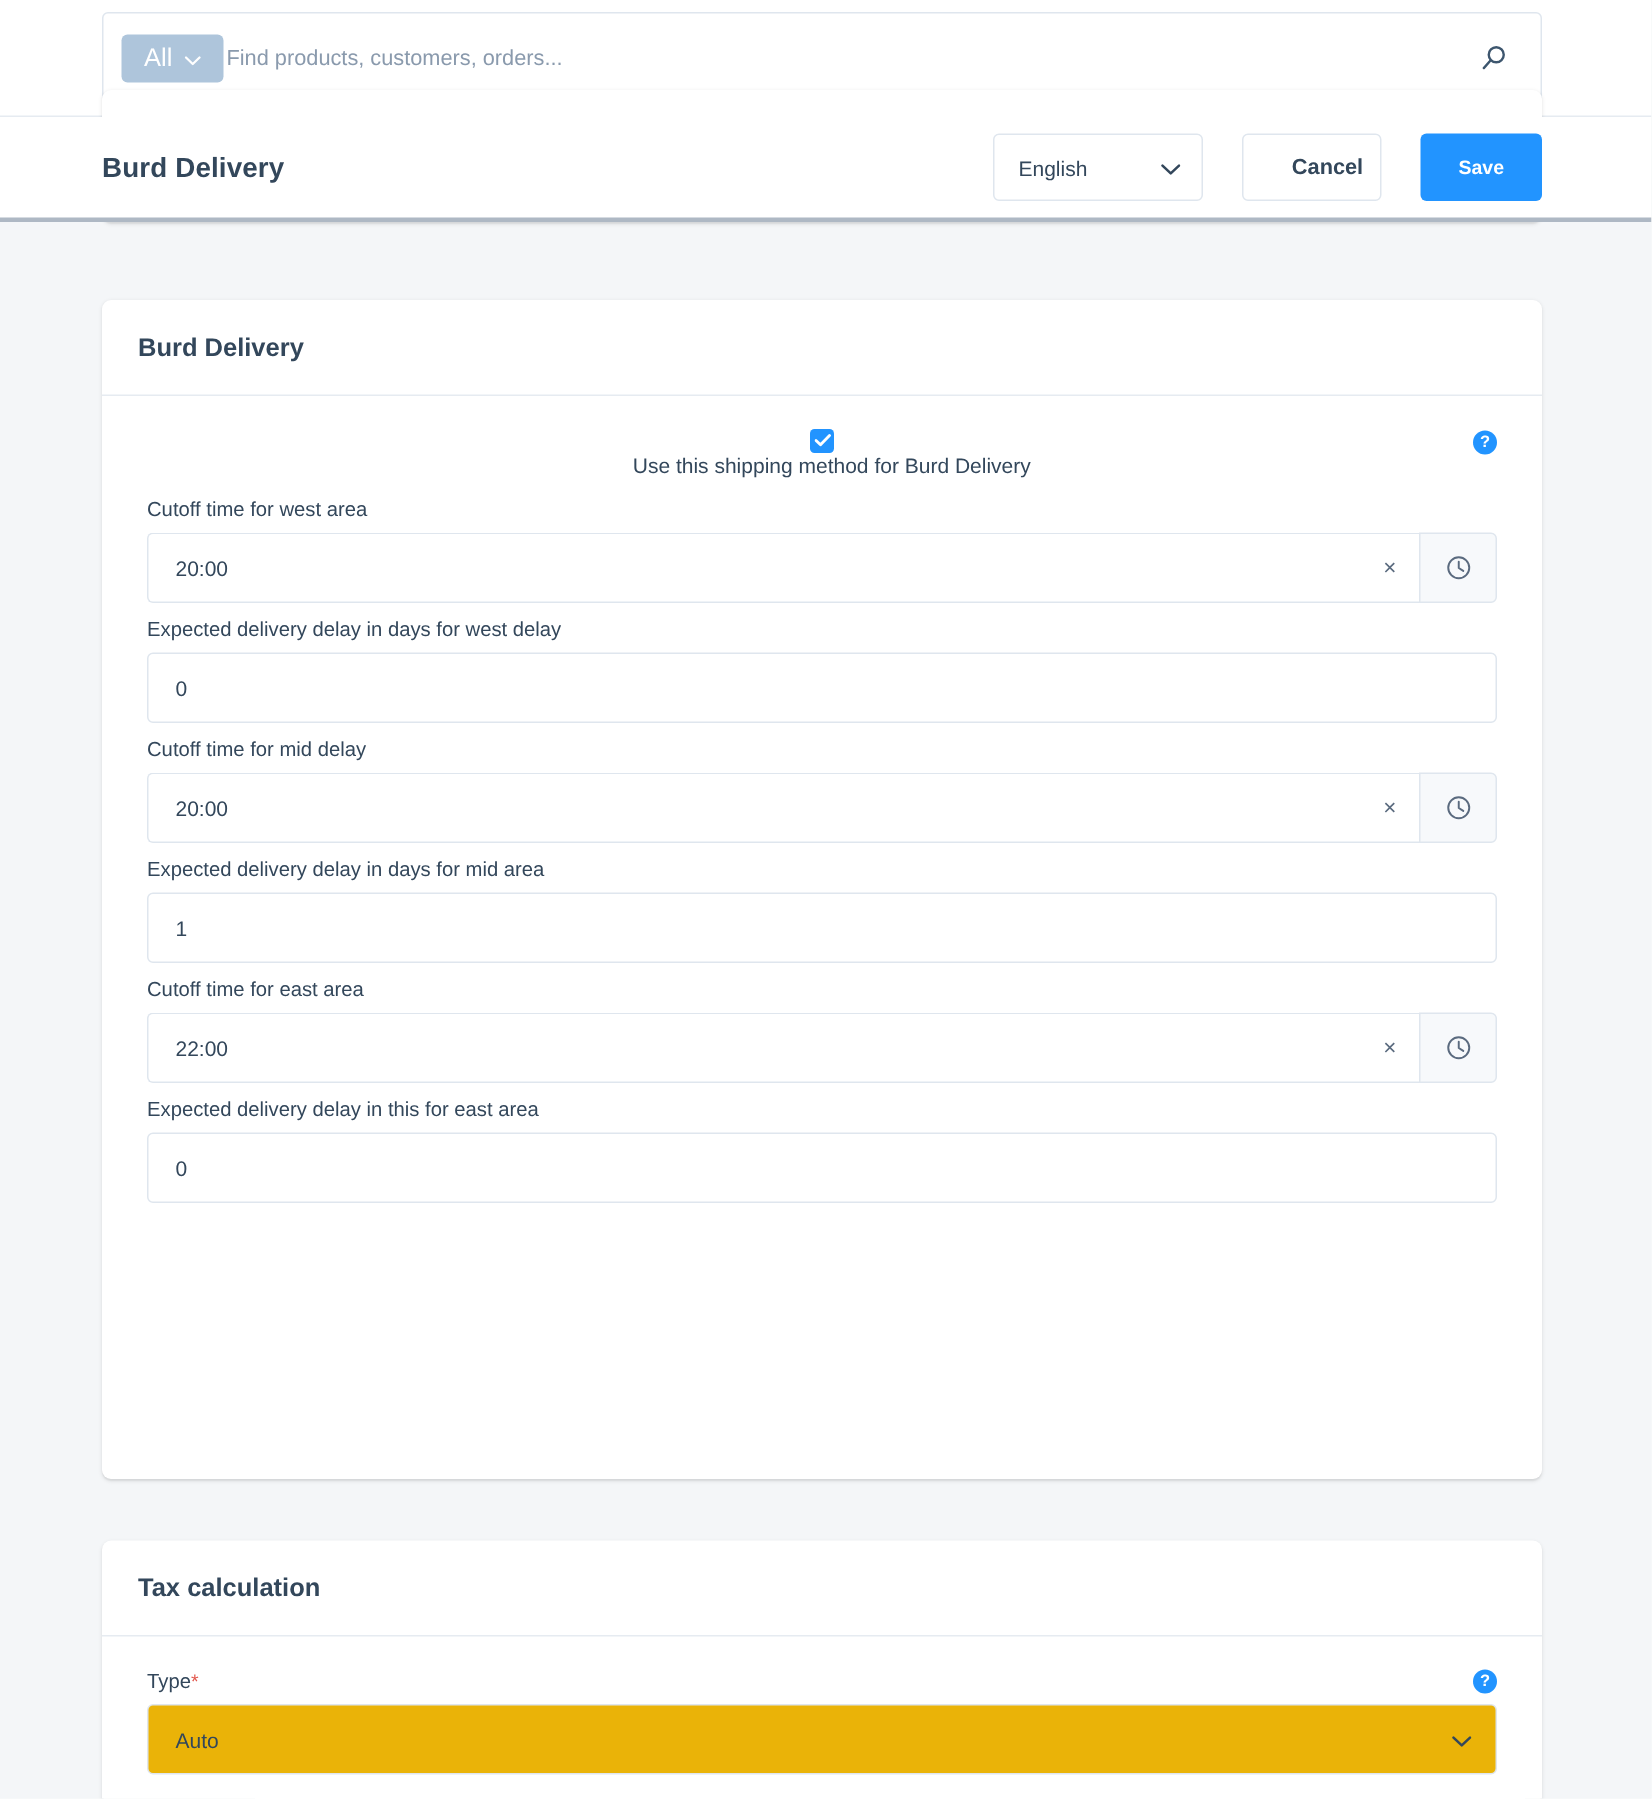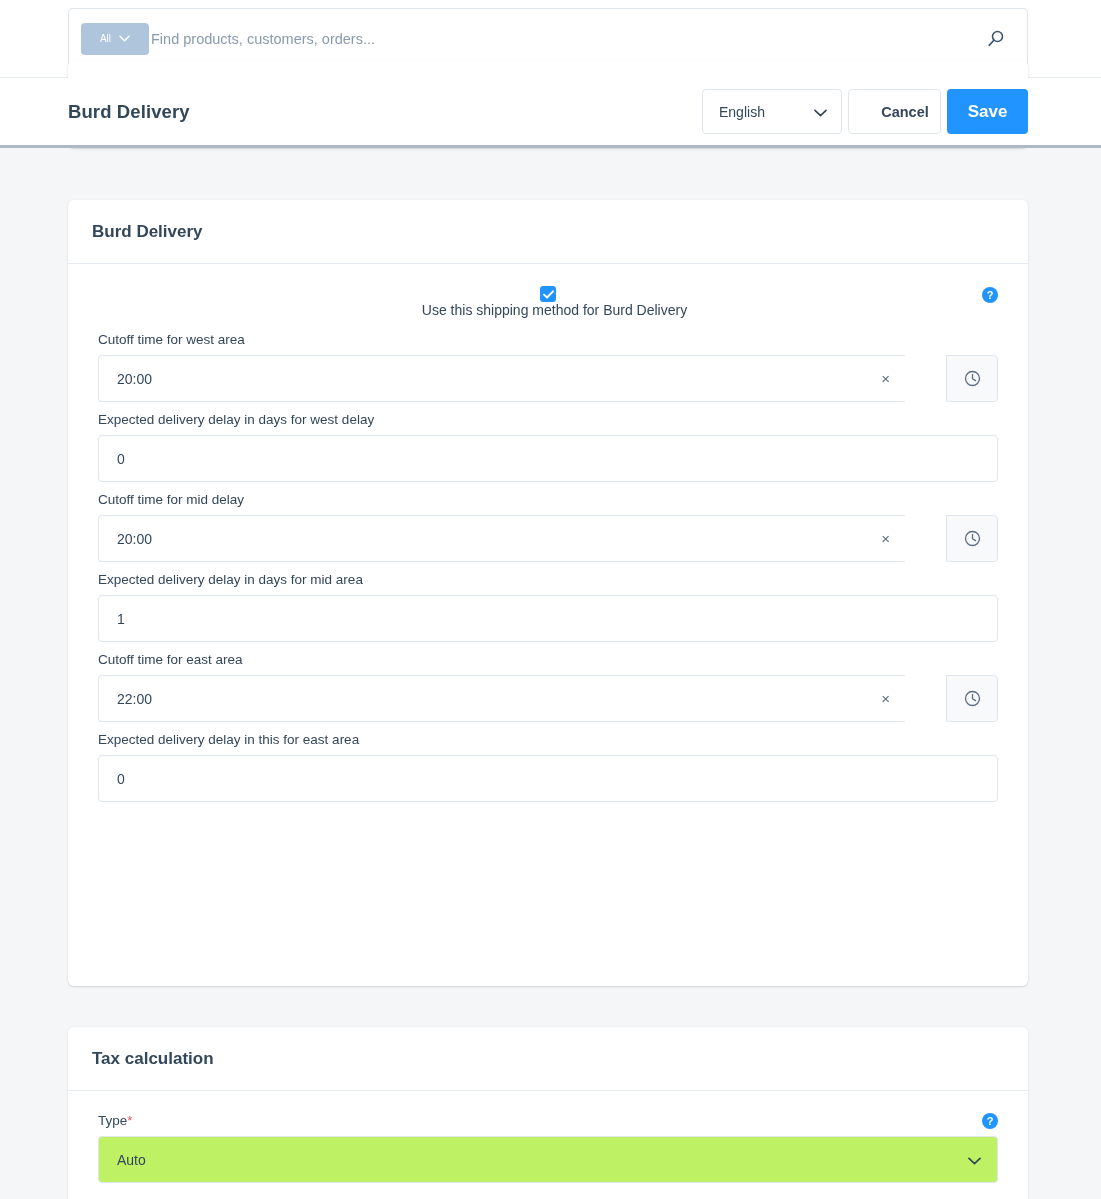--- a/index.html
+++ b/index.html
@@ -26,21 +26,21 @@
     border-radius: 4px;
     display: flex; align-items: center;
   }
   .all-btn {
     margin-left: 12px;
     width: 68px; height: 32px;
     background: #aec5db;
     border-radius: 4px;
     display: flex; align-items: center; justify-content: center;
     gap: 8px;
-    color: #ffffff; font-size: 10px;
+    color: #ffffff; font-size: 17px;
     cursor: pointer; user-select: none;
   }
   .all-btn .chev { display: block; }
   .search-input {
     flex: 1; border: none; outline: none;
     font-family: "Liberation Sans", sans-serif;
     font-size: 14.5px; color: #33475b;
     background: transparent;
   }
   .search-input::placeholder { color: #8a9aad; }
@@ -58,21 +58,21 @@
     display: flex; align-items: center;
     z-index: 5;
   }
   .page-title {
     position: absolute; left: 68px;
     font-size: 18.5px; font-weight: bold; color: #33475b;
     letter-spacing: .1px;
   }
   .header-actions {
     position: absolute; right: 73px;
-    display: flex; align-items: center; gap: 6px;
+    display: flex; align-items: center; gap: 26px;
   }
   .lang-select {
     width: 140px; height: 45px;
     border: 1px solid #dfe6ee; border-radius: 4px;
     background: #fff;
     display: flex; align-items: center; justify-content: space-between;
     padding: 0 14px 0 16px;
     font-size: 14px; color: #33475b;
     cursor: pointer;
   }
@@ -82,21 +82,21 @@
     background: #fff; color: #33475b;
     font-size: 14.5px; font-weight: bold;
     font-family: "Liberation Sans", sans-serif;
     cursor: pointer;
     display: flex; align-items: center; justify-content: center; padding-left: 27px;
   }
   .btn-save {
     width: 81px; height: 45px;
     border: none; border-radius: 4px;
     background: #2294ff; color: #ffffff;
-    font-size: 17px; font-weight: bold;
+    font-size: 13px; font-weight: bold;
     font-family: "Liberation Sans", sans-serif;
     cursor: pointer;
     display: flex; align-items: center; justify-content: center;
   }
 
   
   .card {
     position: absolute; left: 68px; width: 960px;
     background: #ffffff;
     border-radius: 6px;
@@ -143,21 +143,21 @@
 
   
   .field { margin-bottom: 10px; position: relative; }
   .field-label {
     display: block;
     font-size: 13.5px; color: #33475b;
     margin-bottom: 8px;
   }
   .req { color: #e2574c; font-size: 13px; }
 
-  .input-row { display: flex; gap: 41px; }
+  .input-row { display: flex; }
   .text-input {
     flex: 1; height: 47px;
     border: 1px solid #dfe6ee; border-radius: 4px;
     background: #fff;
     font-family: "Liberation Sans", sans-serif;
     font-size: 14px; color: #33475b;
     padding: 0 18px; outline: none;
   }
   .input-with-addon .text-input {
     border-top-right-radius: 0; border-bottom-right-radius: 0;
@@ -176,21 +176,21 @@
     border: 1px solid #dfe6ee;
     border-top-right-radius: 4px; border-bottom-right-radius: 4px;
     background: #f7f9fb;
     display: flex; align-items: center; justify-content: center;
     cursor: pointer;
   }
 
   .select-box {
     height: 47px; width: 100%;
     border: 1px solid #dfe6ee; border-radius: 4px;
-    background: #bef264;
+    background: #eab308;
     display: flex; align-items: center; justify-content: space-between;
     padding: 0 16px 0 18px;
     font-size: 14px; color: #33475b;
     cursor: pointer;
   }
 </style>
 </head>
 <body>
 
 <div class="topbar">

